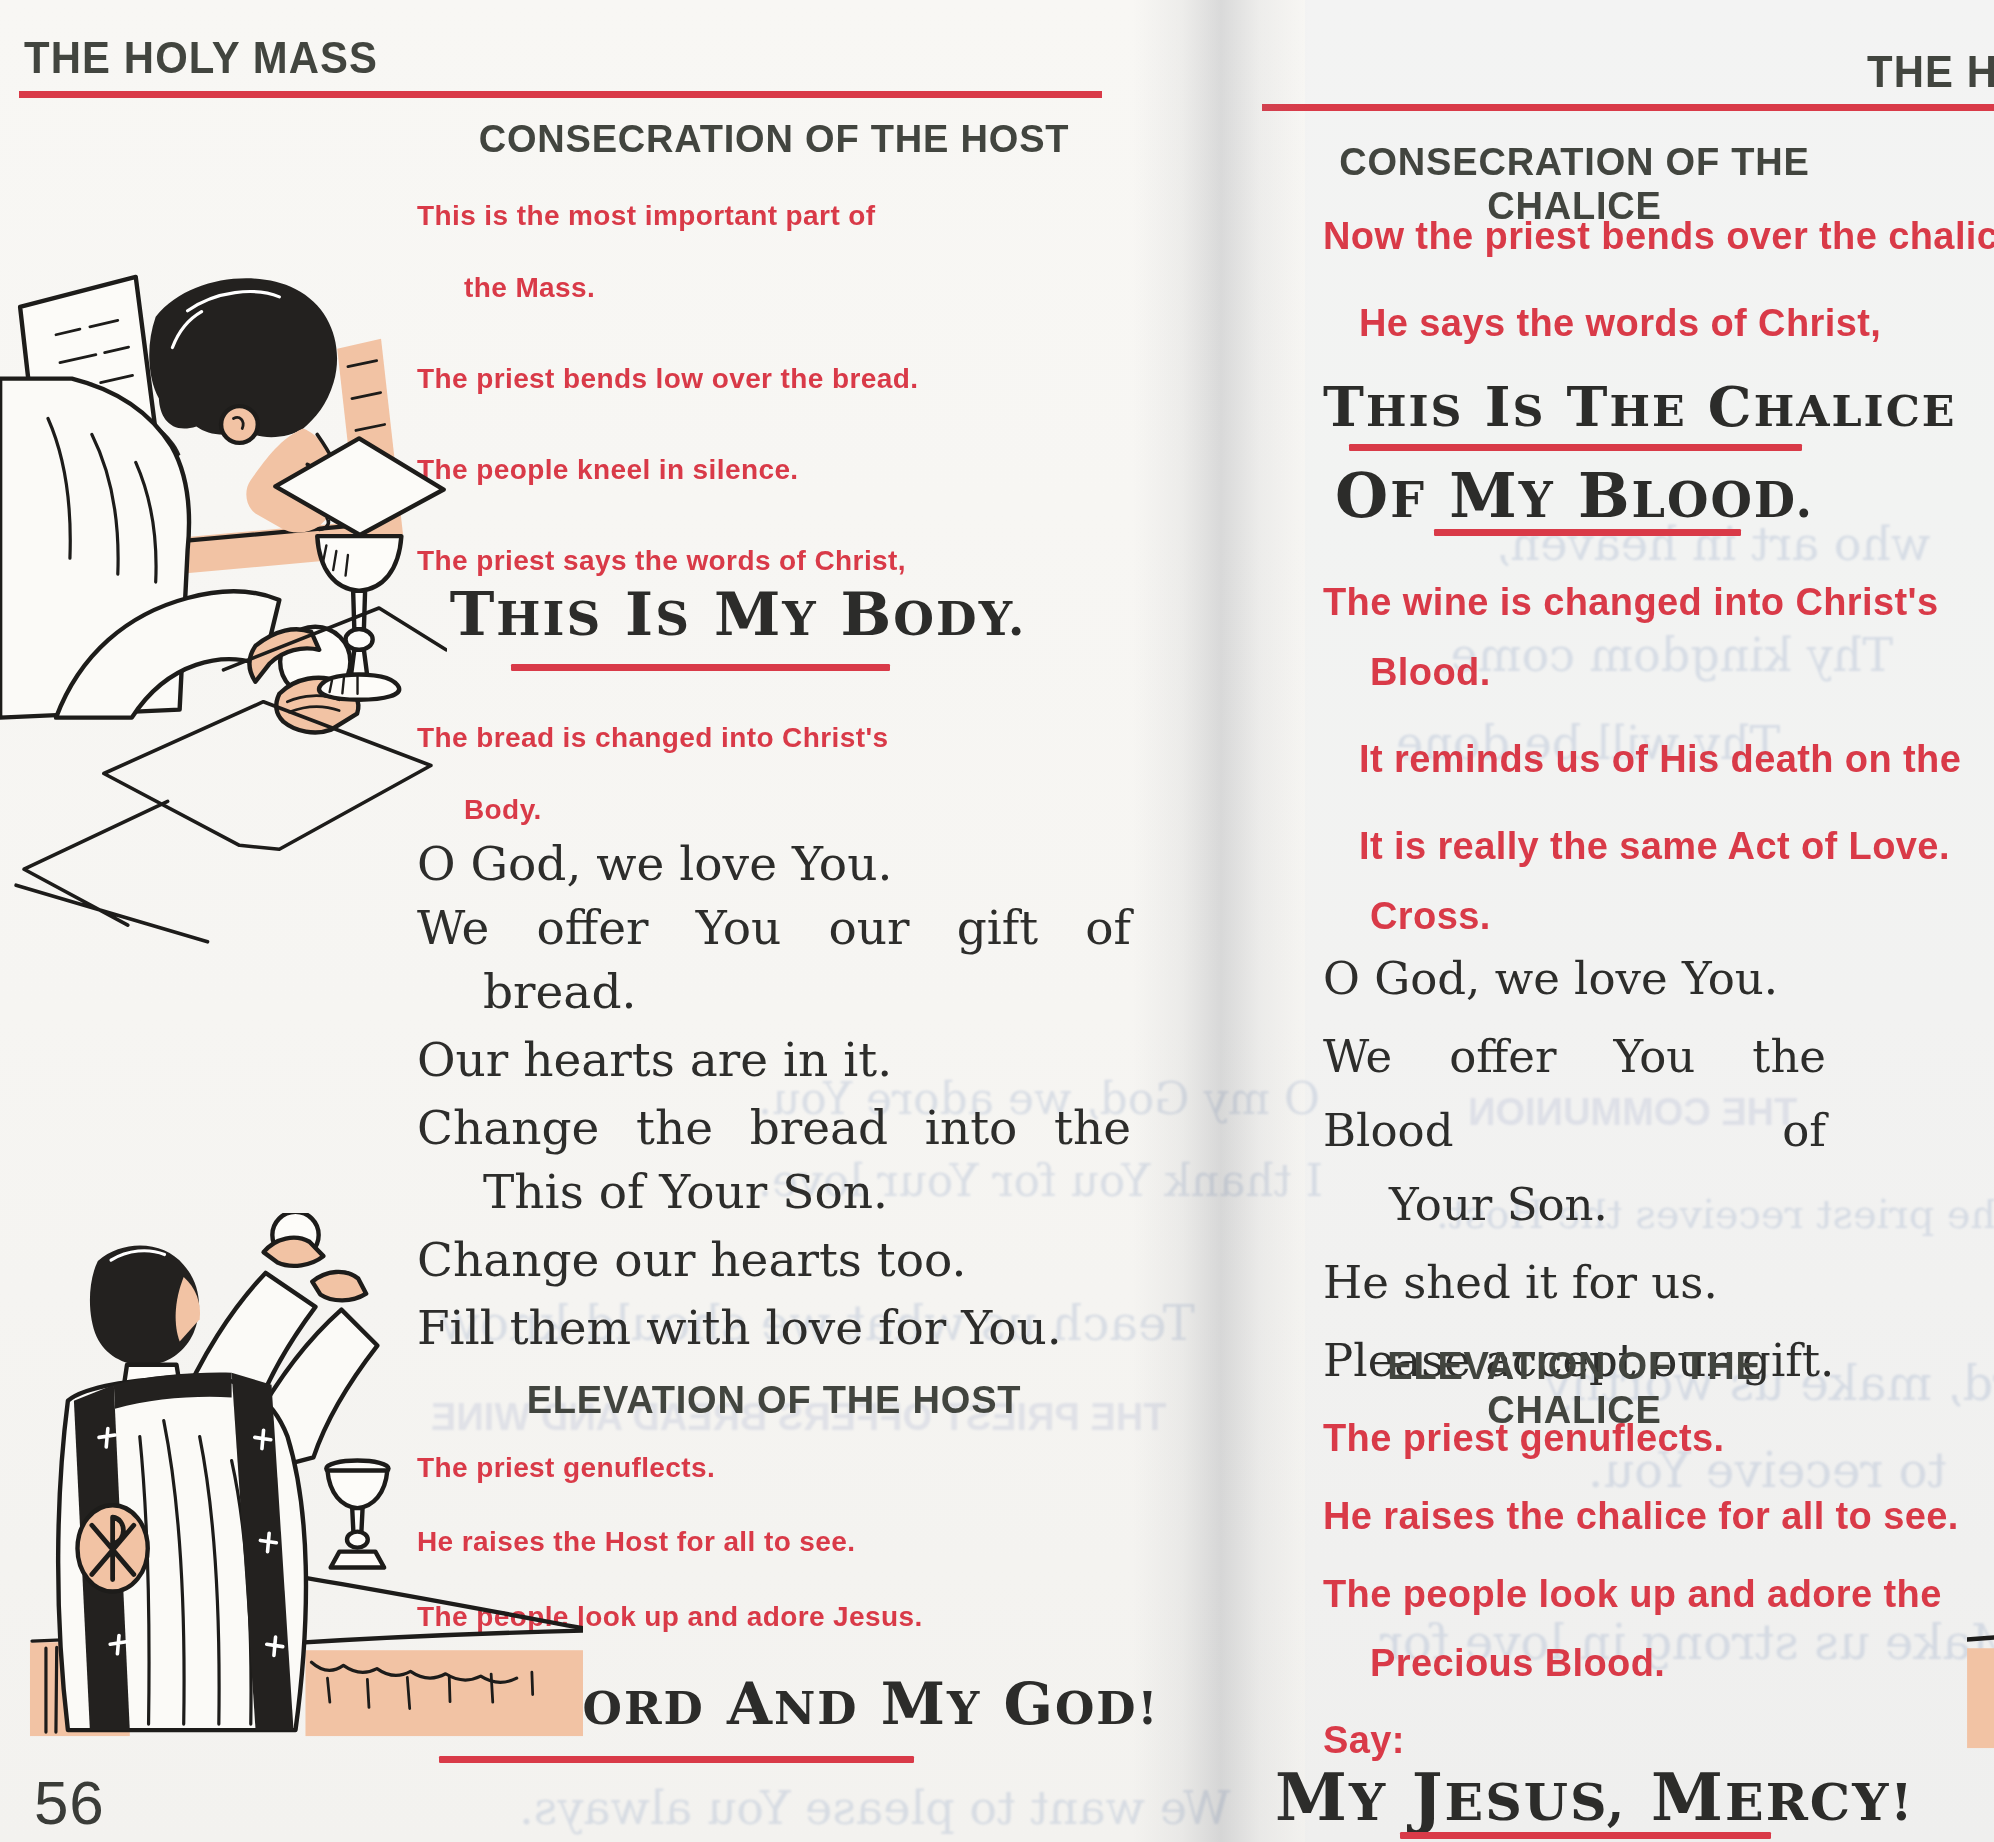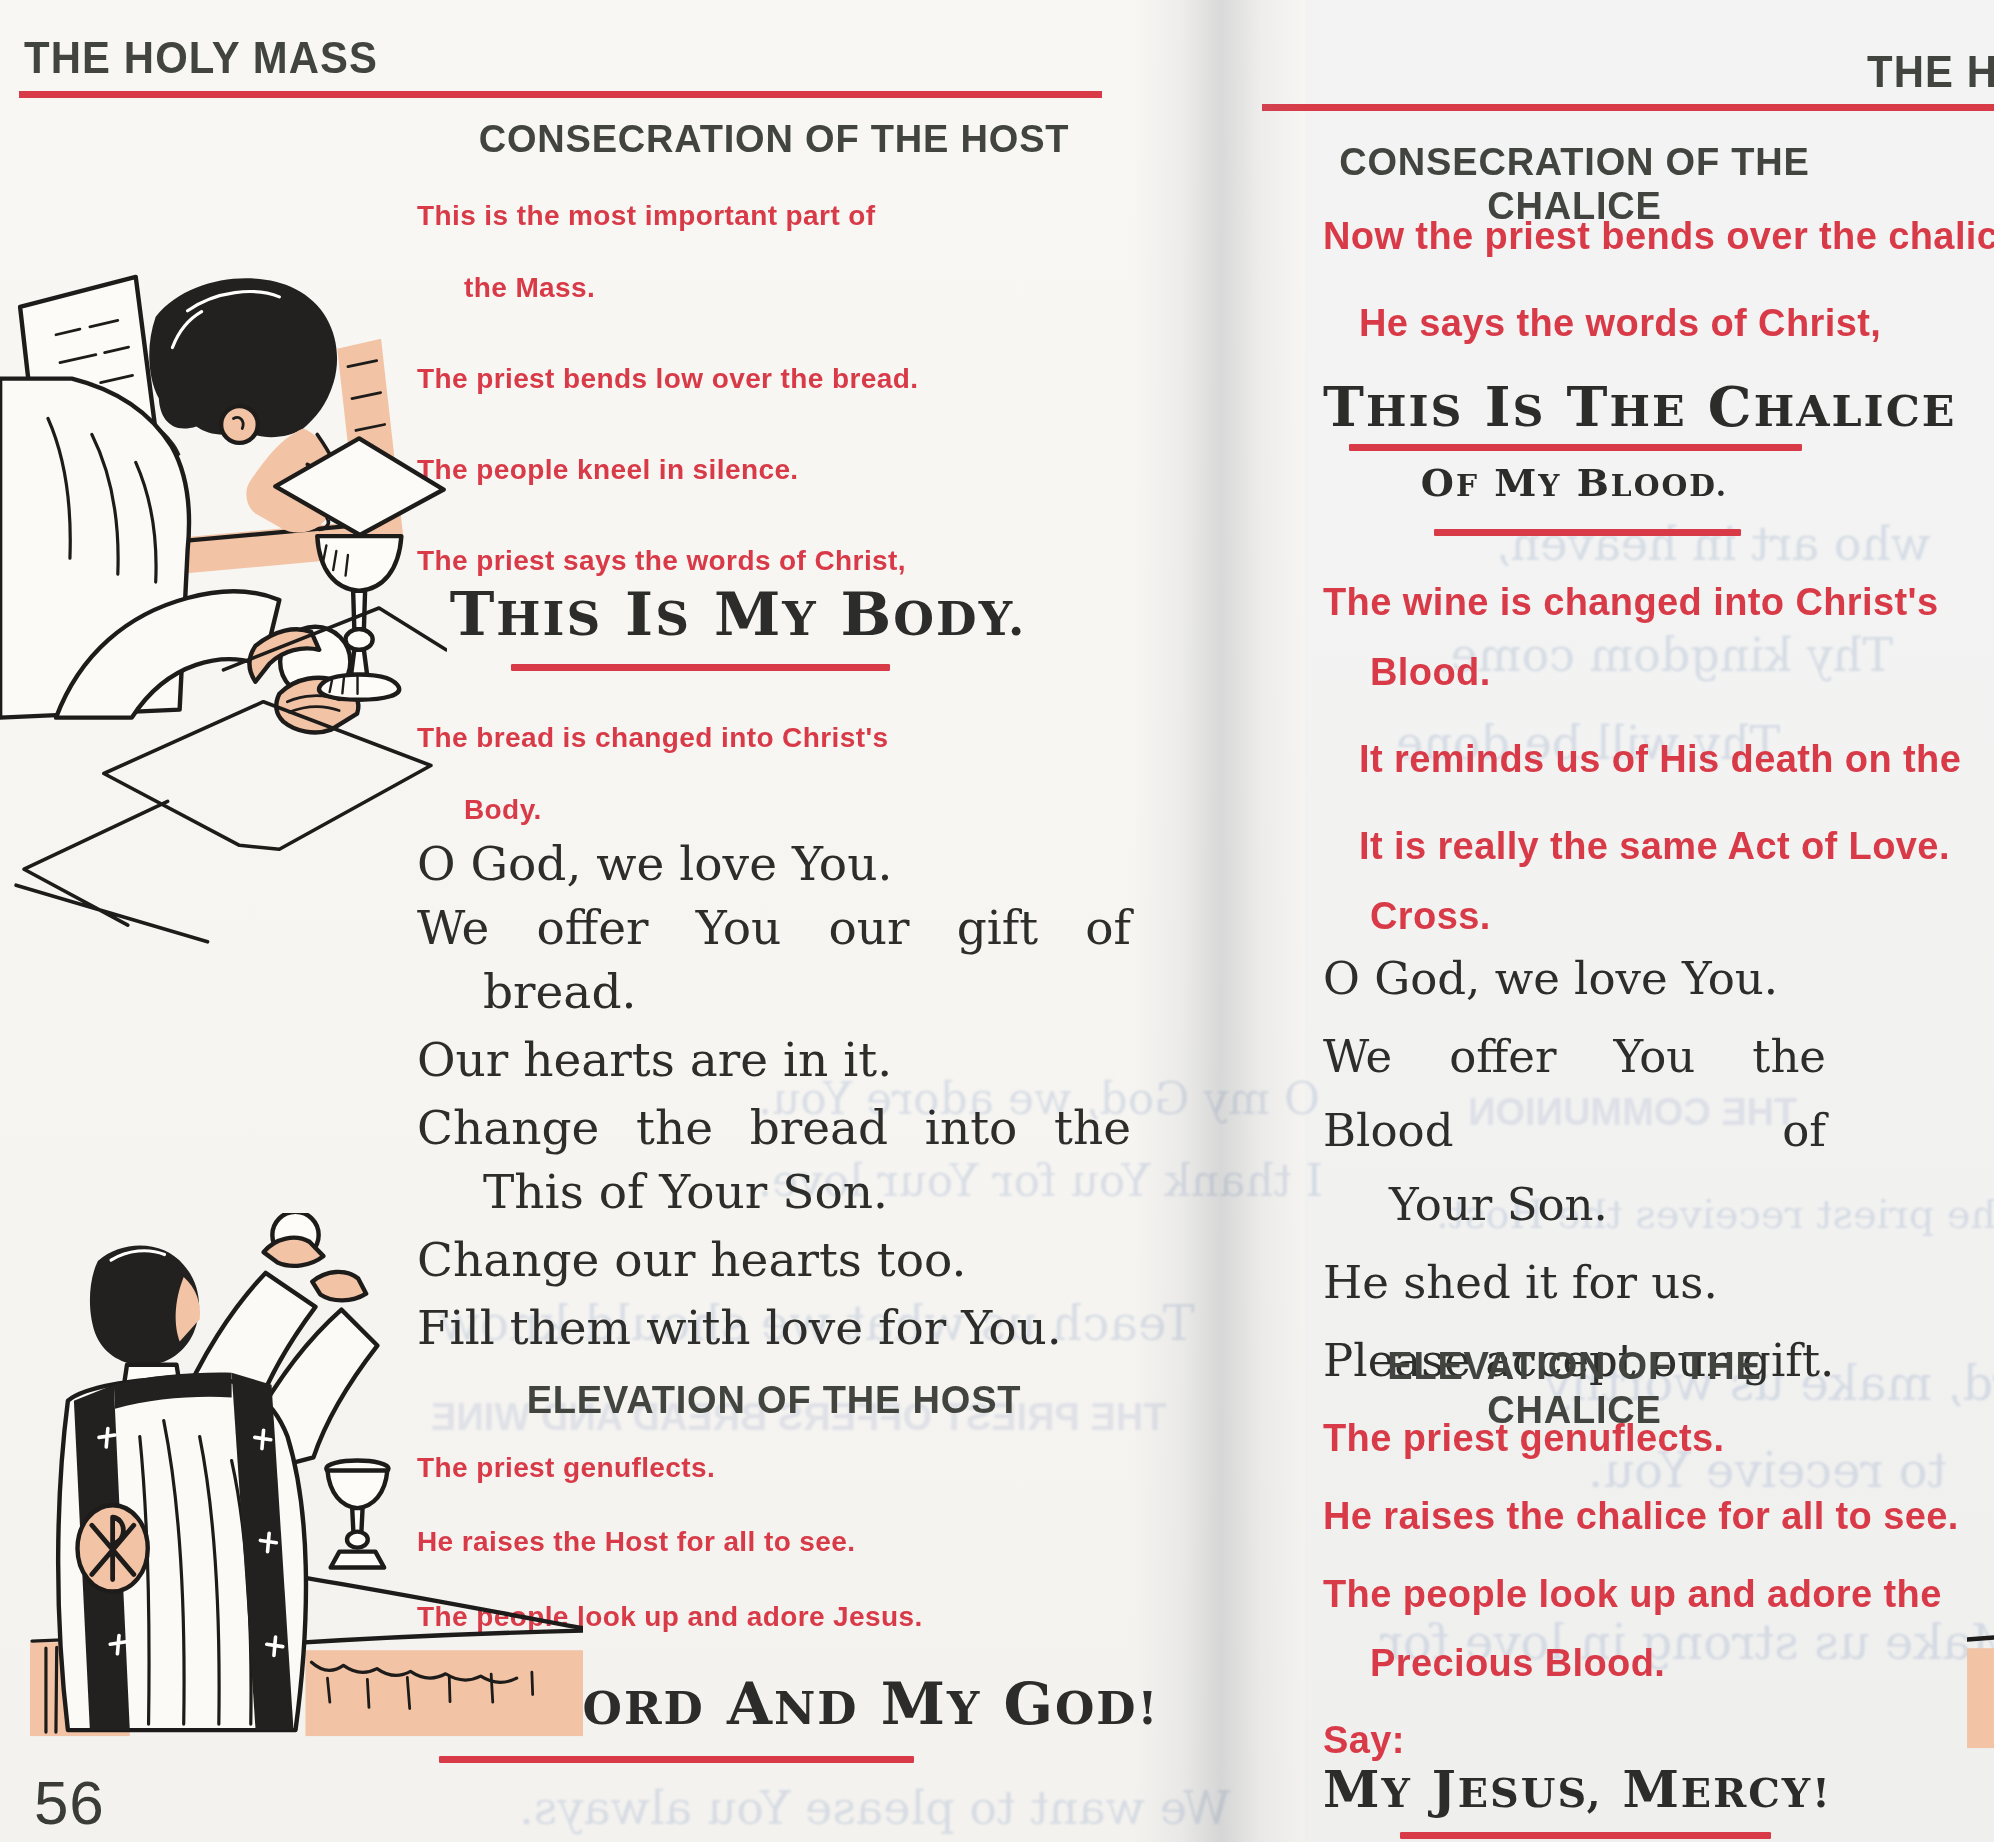--- a/index.html
+++ b/index.html
@@ -191,21 +191,21 @@
 
   <div class="section-title" style="left:1323px;top:140px;width:503px;">CONSECRATION OF THE CHALICE</div>
 
   <div class="red-block rp" style="left:1323px;top:201px;width:503px;">
     <div class="red-line">Now the priest bends over the chalice.</div>
     <div class="red-line gap">He says the words of Christ,</div>
   </div>
 
   <div class="procl sc" style="left:1323px;top:374px;width:503px;font-size:55px;"><span>T</span><span class="sc-s">HIS</span> <span>I</span><span class="sc-s">S</span> <span>T</span><span class="sc-s">HE</span> <span>C</span><span class="sc-s">HALICE</span></div>
   <div class="red-bar" style="left:1349px;top:444px;width:453px;"></div>
-  <div class="procl sc" style="left:1323px;top:460px;width:503px;font-size:38px;"><span>O</span><span class="sc-s">F</span> <span>M</span><span class="sc-s">Y</span> <span>B</span><span class="sc-s">LOOD.</span></div>
+  <div class="procl sc" style="left:1323px;top:460px;width:503px;font-size:61px;"><span>O</span><span class="sc-s">F</span> <span>M</span><span class="sc-s">Y</span> <span>B</span><span class="sc-s">LOOD.</span></div>
   <div class="red-bar" style="left:1434px;top:529px;width:307px;"></div>
 
   <div class="red-block rp" style="left:1323px;top:567px;width:503px;">
     <div class="red-line">The wine is changed into Christ's</div>
     <div class="red-line indent">Blood.</div>
     <div class="red-line gap">It reminds us of His death on the</div>
     <div class="red-line gap">It is really the same Act of Love.</div>
     <div class="red-line indent">Cross.</div>
   </div>
 
@@ -220,21 +220,21 @@
   <div class="section-title" style="left:1323px;top:1344px;width:503px;">ELEVATION OF THE CHALICE</div>
 
   <div class="red-block rp" style="left:1323px;top:1404px;width:503px;">
     <div class="red-line" style="line-height:69px;">The priest genuflects.</div>
     <div class="red-line" style="line-height:69px;margin-top:8.8px;">He raises the chalice for all to see.</div>
     <div class="red-line" style="line-height:69px;margin-top:8.8px;">The people look up and adore the</div>
     <div class="red-line indent" style="line-height:69px;">Precious Blood.</div>
     <div class="red-line" style="line-height:69px;margin-top:8.8px;">Say:</div>
   </div>
 
-  <div class="procl sc" style="left:1323px;top:1759px;width:503px;font-size:51px;"><span>M</span><span class="sc-s">Y</span> <span>J</span><span class="sc-s">ESUS,</span> <span>M</span><span class="sc-s">ERCY!</span></div>
+  <div class="procl sc" style="left:1275px;top:1759px;width:503px;font-size:65px;"><span>M</span><span class="sc-s">Y</span> <span>J</span><span class="sc-s">ESUS,</span> <span>M</span><span class="sc-s">ERCY!</span></div>
   <div class="red-bar" style="left:1400px;top:1832px;width:371px;"></div>
 
   <svg class="illo" style="left:1967px;top:251px;" width="429" height="587" viewBox="0 0 1074 1470">
     <g stroke="#1d1c1a" stroke-width="11" fill="none" stroke-linecap="round" stroke-linejoin="round">
       <path fill="#f2c3a4" stroke="none" opacity="0.85" d="M830 960 C920 1000 1010 1060 1074 1120 L1074 1200 C1000 1140 900 1075 820 1035 Z"></path>
       <rect x="806" y="920" width="42" height="160" fill="#f2c3a4" stroke="none"></rect>
       <path fill="#fcfbf8" d="M245 150 L560 70 L620 420 L300 520 Z"></path>
       <path fill="#fcfbf8" d="M560 70 L885 135 L905 500 L620 420 Z"></path>
       <path stroke-width="7" d="M330 230 l80 -18 M430 205 l70 -16 M340 300 l90 -20 M450 272 l60 -14 M350 370 l80 -18"></path>
       <path stroke-width="8" d="M253 170 L305 505 M268 162 L318 494 M872 150 L892 488 M856 145 L876 482"></path>

